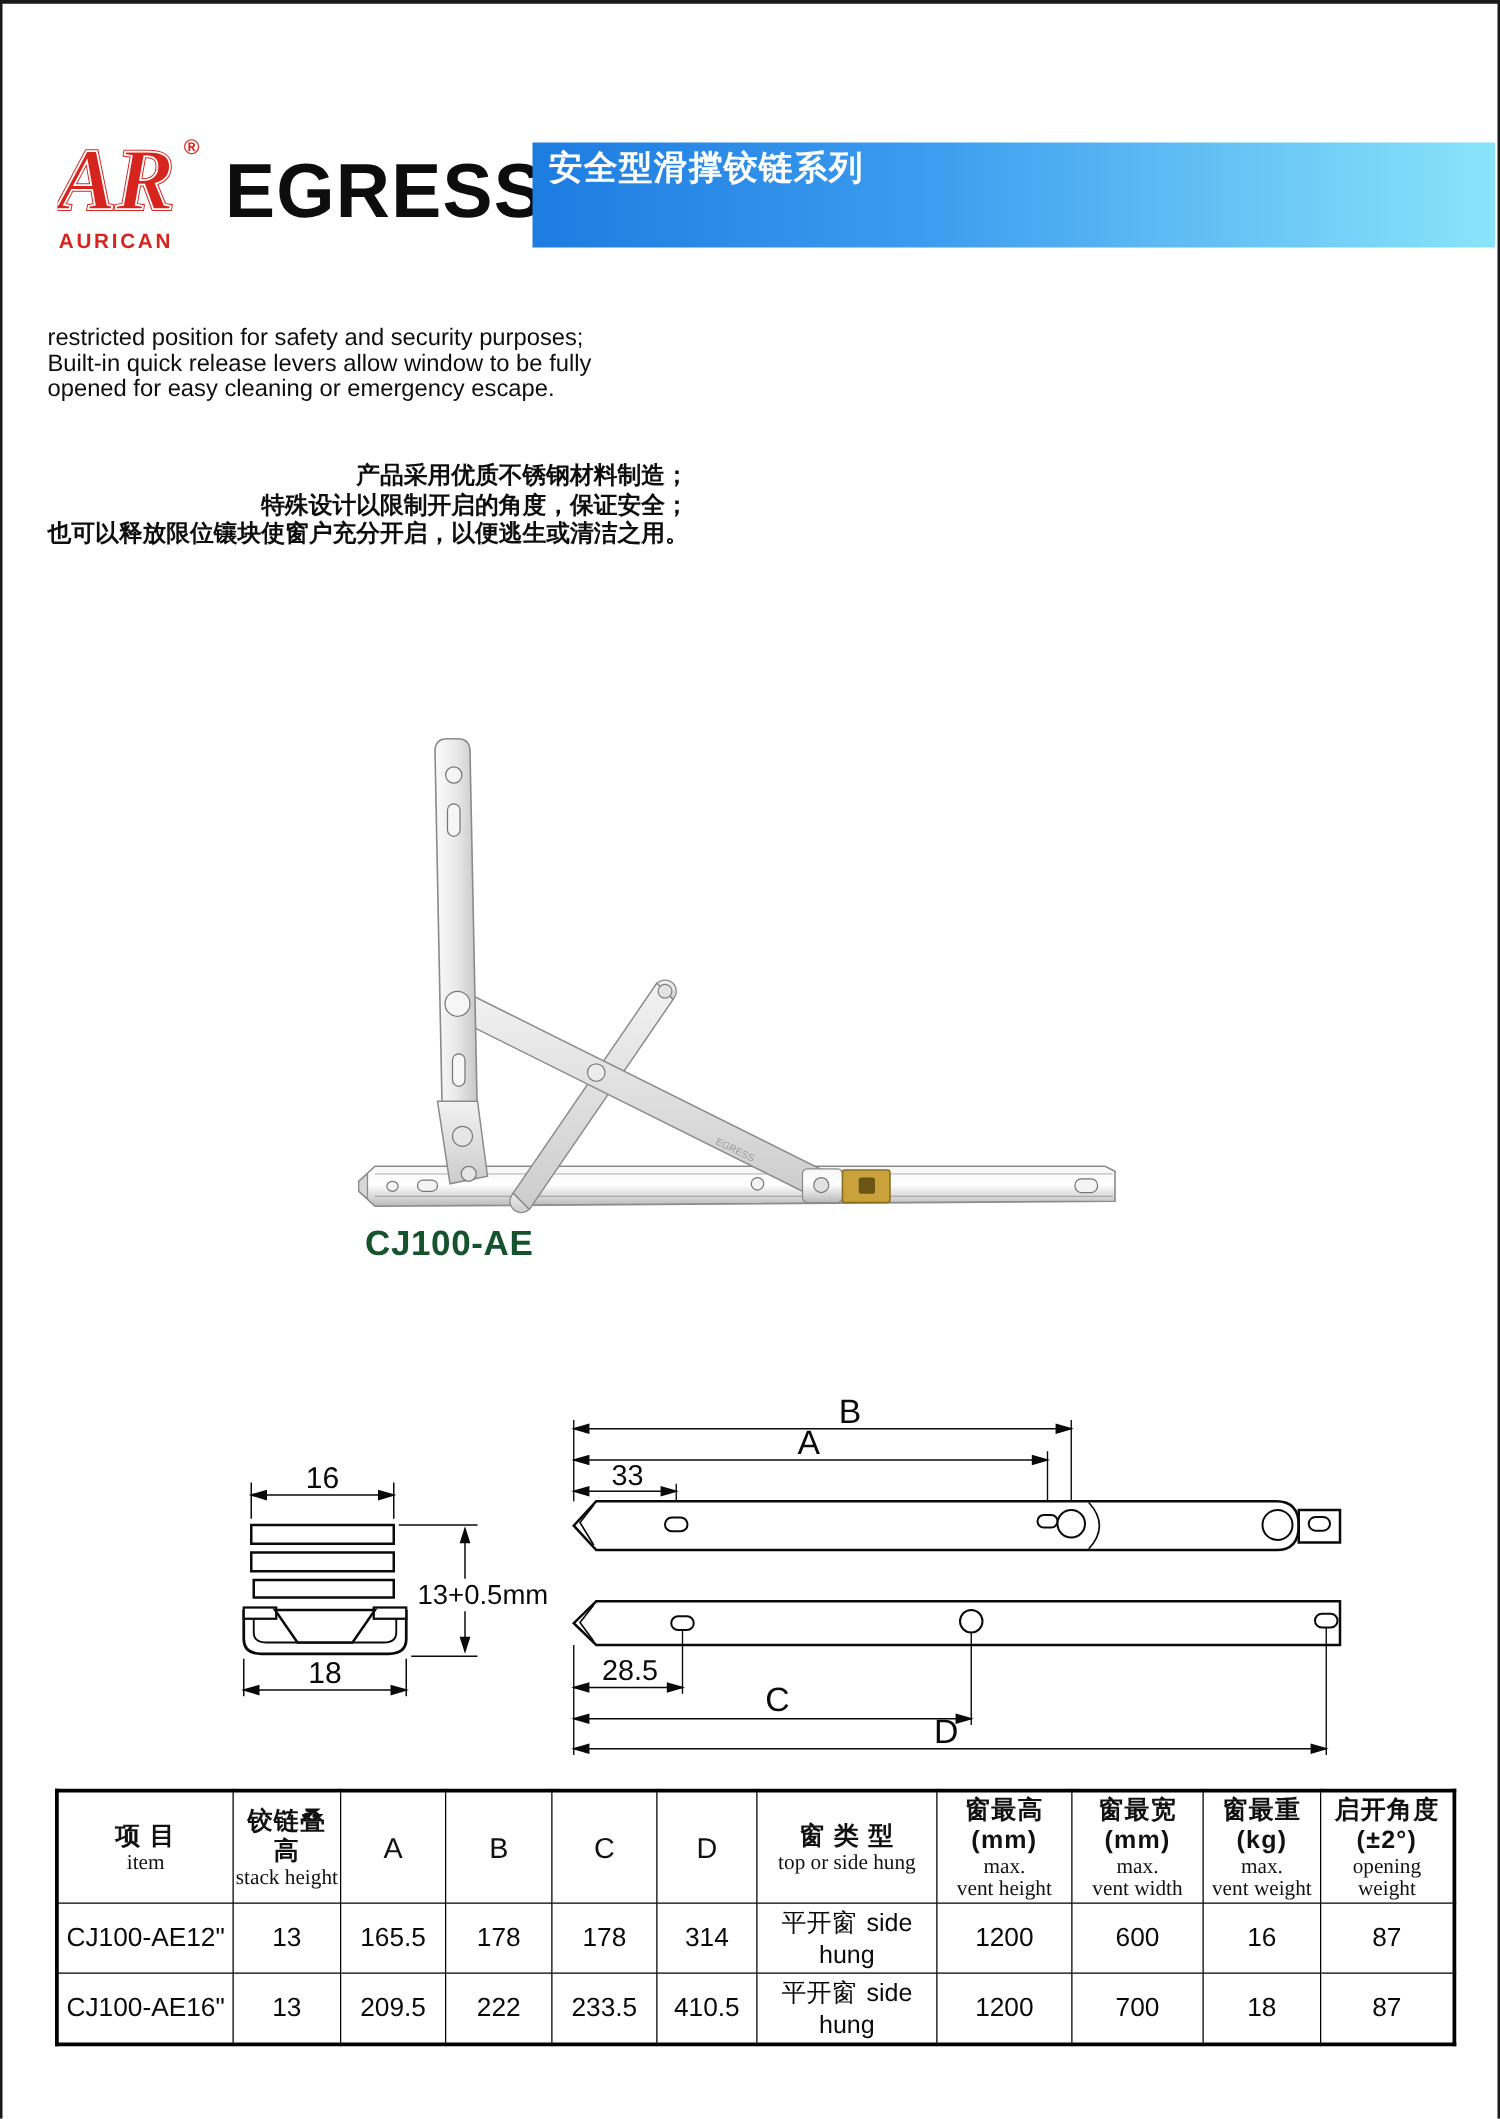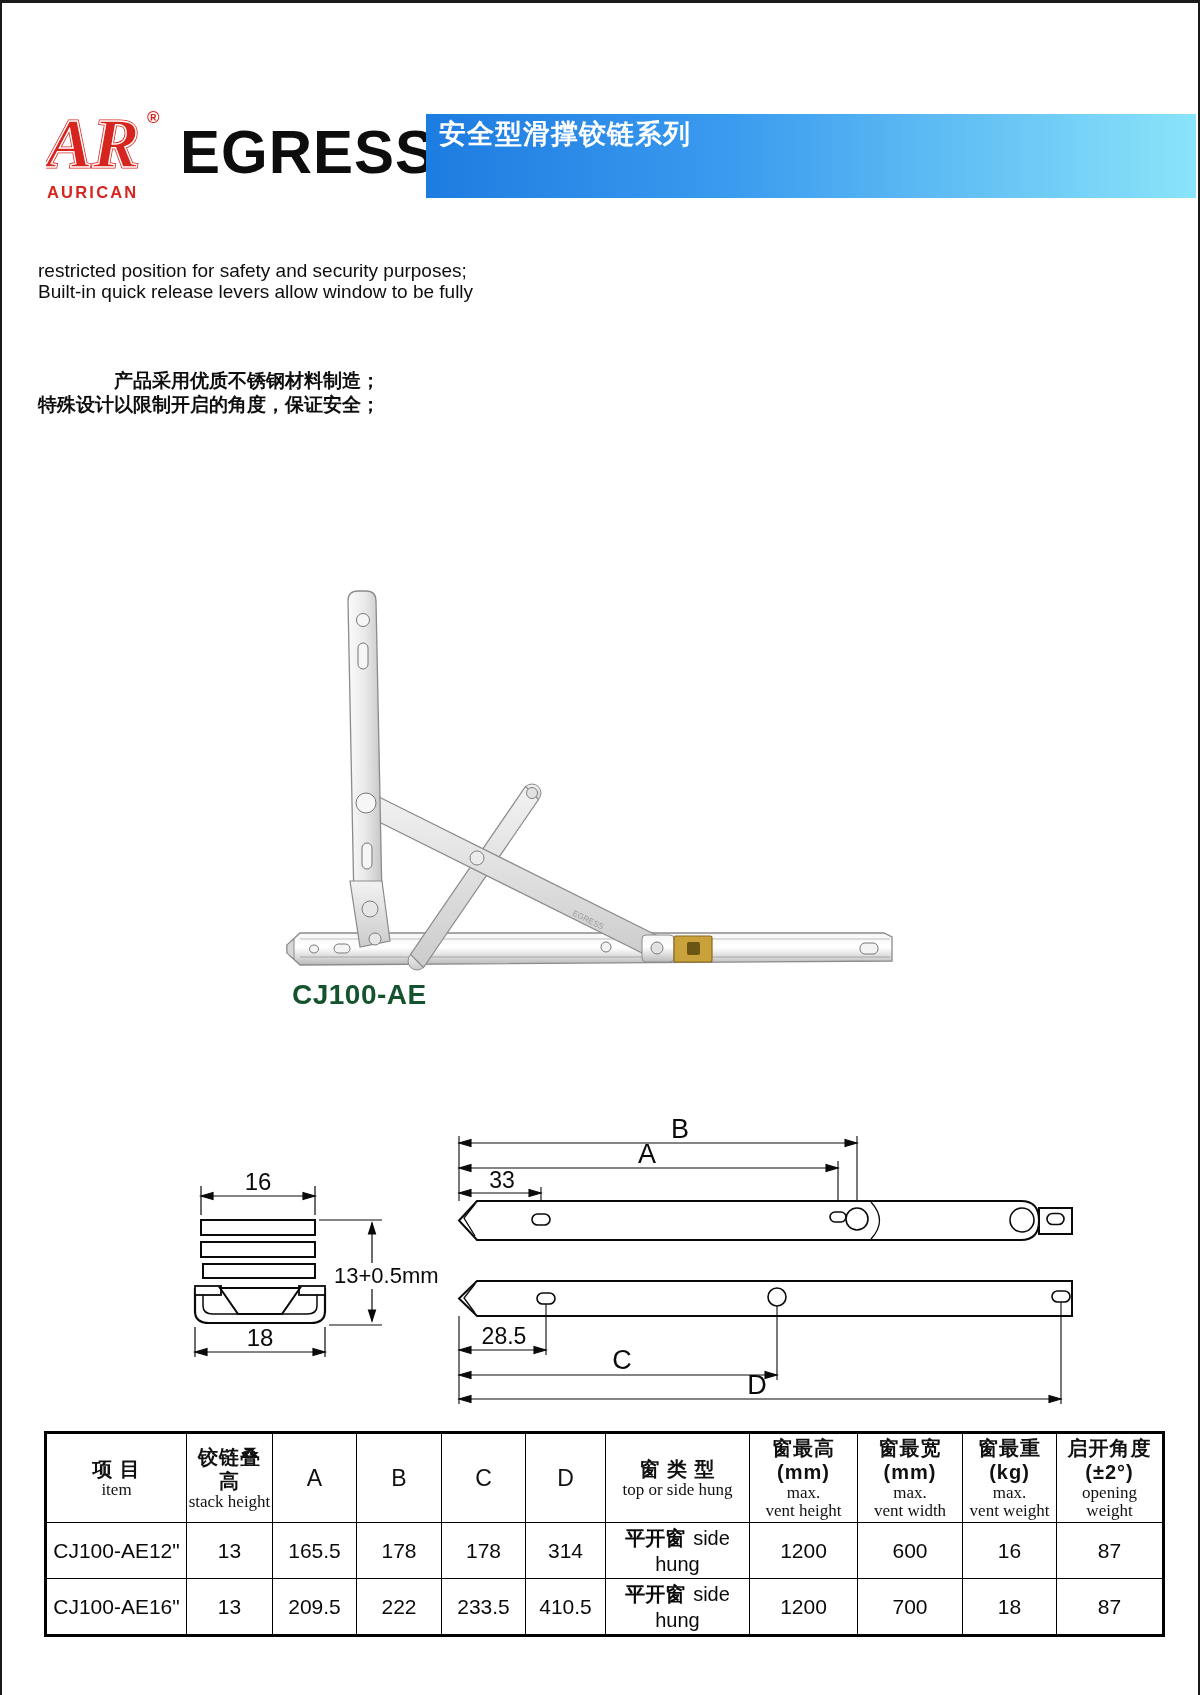--- a/index.html
+++ b/index.html
@@ -42,21 +42,21 @@
     border:1.5px solid #000;text-align:center;vertical-align:middle;
     padding:2px 1px;overflow:hidden;
   }
   .spec-table{border:3px solid #000;}
   .spec-table th{height:62px;font-weight:normal;}
   .spec-table td{height:31px;font-size:21px;color:#0a0a0a;}
   .h-zh{font-size:20px;font-weight:bold;line-height:24px;letter-spacing:1px;}
   .h-letter{font-size:23px;line-height:26px;}
   .h-en{font-family:"Liberation Serif",serif;font-size:17px;line-height:18px;}
   .cell-type span{font-size:20px;}
-  .cell-type .zh{font-weight:bold;margin-right:8px;}
+  .cell-type .zh{font-weight:normal;margin-right:8px;}
 </style>
 </head>
 <body>
 
 <div class="page">
 
   <svg class="logo" viewBox="0 0 120 100">
     <g>
       <text x="0" y="64" font-family="Liberation Serif, serif" font-style="italic" font-weight="bold" font-size="70" fill="#d6251f" stroke="#d6251f" stroke-width="3">AR</text>
       <text x="0" y="64" font-family="Liberation Serif, serif" font-style="italic" font-weight="bold" font-size="70" fill="none" stroke="#ffffff" stroke-width="1.4">AR</text>
@@ -67,24 +67,26 @@
 
   <div class="egress-title">EGRESS</div>
 
   <div class="banner">
     <div class="banner-zh">安全型滑撑铰链系列</div>
   </div>
 
   <div class="intro-en">
     <div>restricted position for safety and security purposes;</div>
     <div>Built-in quick release levers allow window to be fully</div>
+    <div>opened for easy cleaning or emergency escape.</div>
   </div>
   <div class="intro-zh">
     <div>产品采用优质不锈钢材料制造；</div>
     <div>特殊设计以限制开启的角度，保证安全；</div>
+    <div>也可以释放限位镶块使窗户充分开启，以便逃生或清洁之用。</div>
   </div>
 
   <svg class="product-photo" viewBox="0 0 660 440">
     <defs>
       <linearGradient id="metalH" x1="0" y1="0" x2="1" y2="0">
         <stop offset="0" stop-color="#fbfbfb"></stop>
           <stop offset="0.5" stop-color="#e9e9e9"></stop>
           <stop offset="1" stop-color="#c6c6c6"></stop>
       </linearGradient>
       <linearGradient id="metalV" x1="0" y1="0" x2="0" y2="1">

